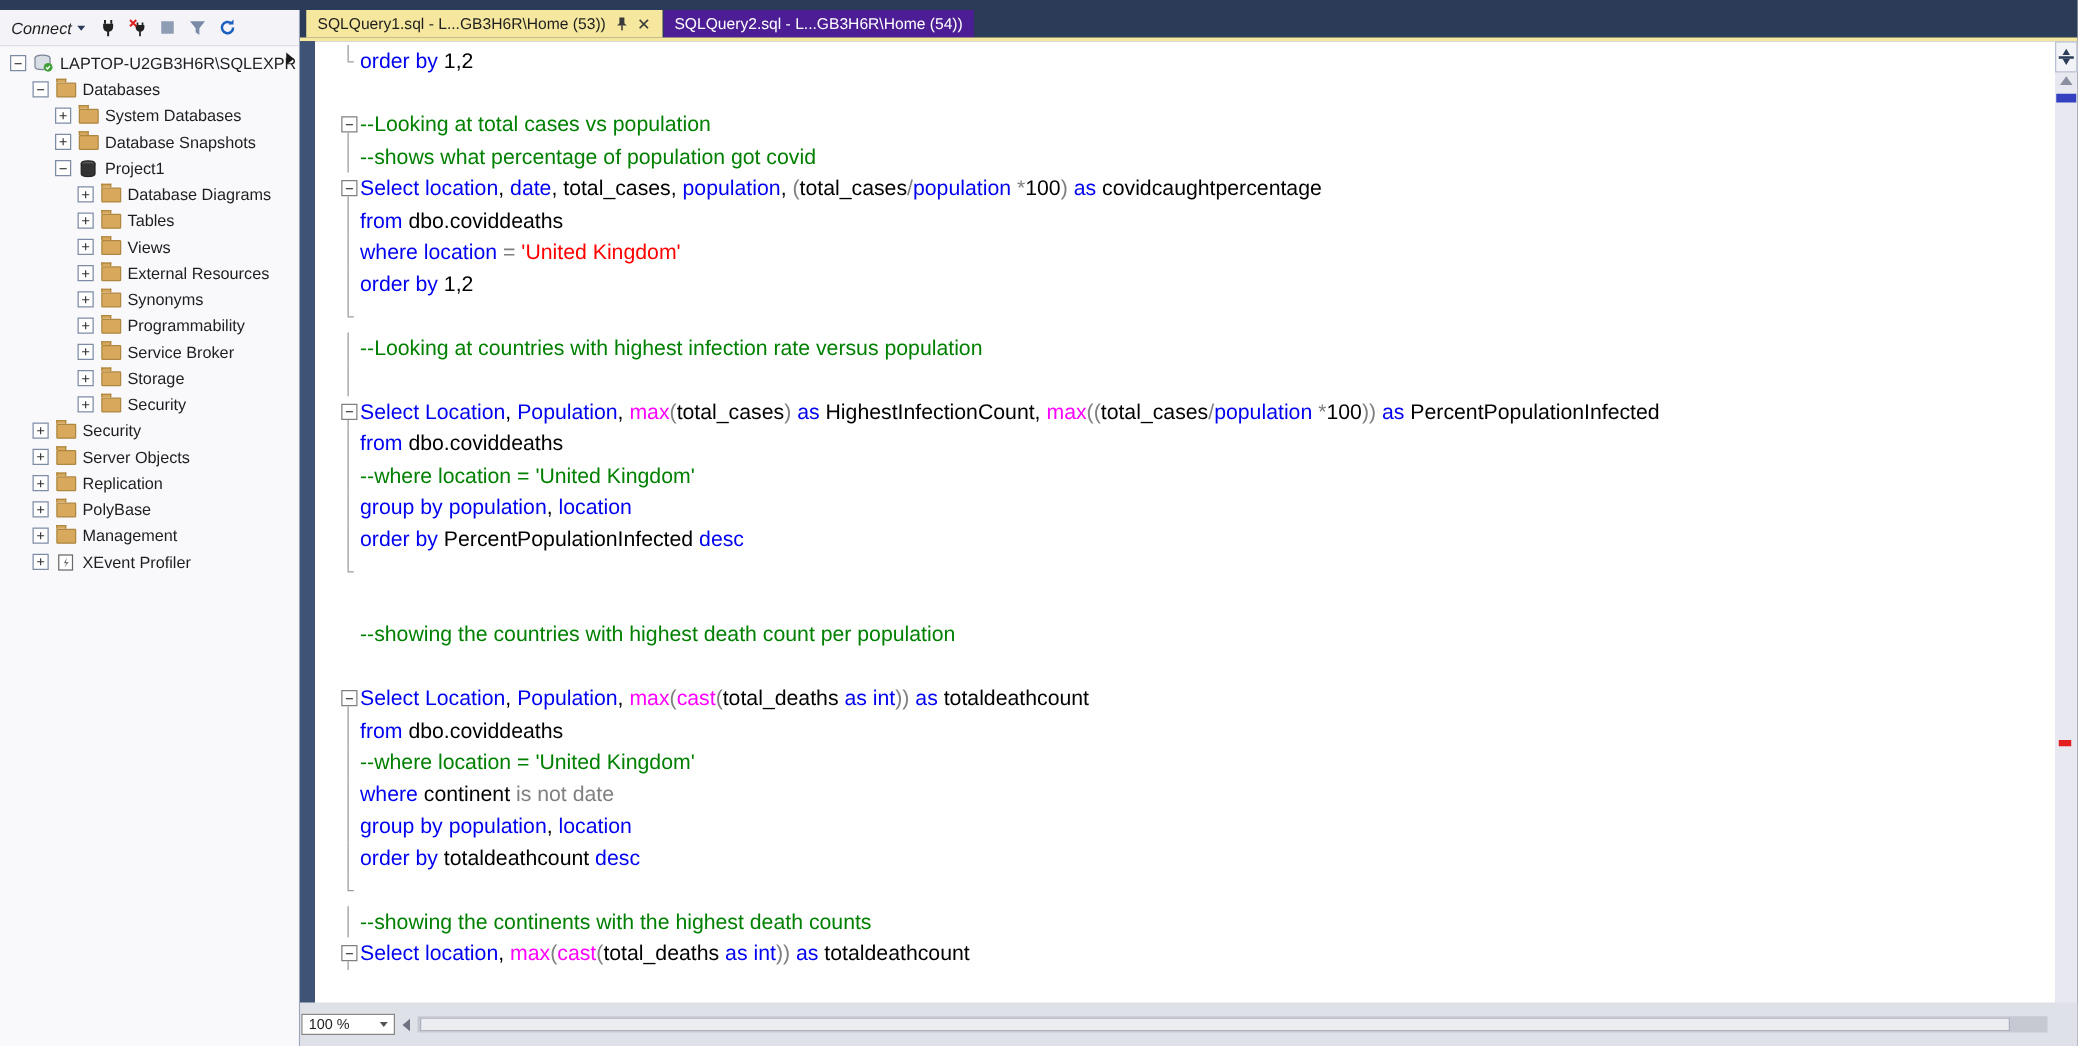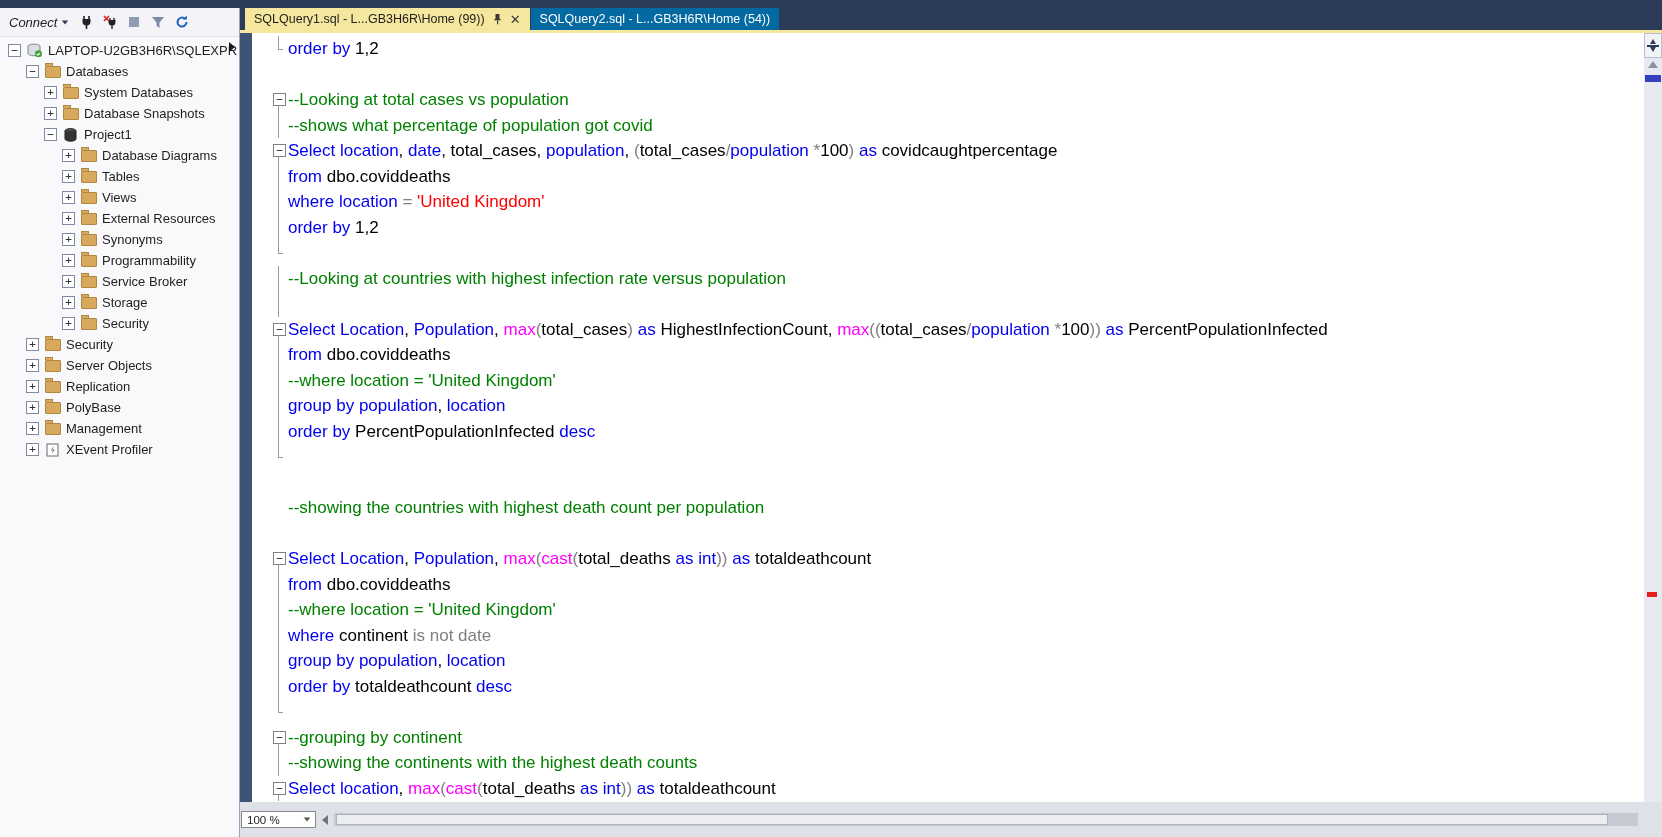--- a/index.html
+++ b/index.html
@@ -34,21 +34,21 @@
                       background:#D8A85C;border:1px solid #AE8740;border-bottom:none;}
   
   .oe-overflow{position:absolute;left:229px;top:42px;width:0;height:0;z-index:5;
                border-top:5px solid transparent;border-bottom:5px solid transparent;border-left:6px solid #1A1A1A;}
 
   
   .tabstrip{position:absolute;left:240px;right:0;top:0;height:30px;background:#2B3B58;
             display:flex;align-items:flex-end;padding-left:5px;}
   .tab{height:22px;display:flex;align-items:center;padding:0 9px;font-size:12.5px;gap:7px;white-space:nowrap;}
   .tab.active{background:#F5E79E;color:#1E1E1E;}
-  .tab.inactive{background:#0369a1;color:#FFFFFF;margin-left:1px;}
+  .tab.inactive{background:#4c1d95;color:#FFFFFF;margin-left:1px;}
   .tab-close{font-size:13px;color:#3A3A3A;line-height:1;}
   .accent-line{position:absolute;left:240px;right:0;top:30px;height:3px;background:#F5E79E;}
 
   
   .editor-gutter-strip{position:absolute;left:240px;top:33px;width:12px;bottom:17px;background:#3E5375;}
   .editor{position:absolute;left:252px;top:33px;right:18px;bottom:17px;background:#FFFFFF;overflow:hidden;}
   .code-area{position:absolute;left:0;top:3px;right:16px;}
   .code-line{position:relative;height:25.5px;line-height:25.5px;padding-left:36px;
              font-family:"Liberation Sans",sans-serif;font-size:17px;white-space:pre;}
   .tk-k{color:#0000F0}.tk-c{color:#008000}.tk-s{color:#FF0000}
@@ -282,21 +282,21 @@
           </svg>
         </span>
         <span class="tree-label">XEvent Profiler</span>
       </div>
     </div>
 </div>
 <div class="oe-overflow"></div>
 
 <div class="tabstrip">
   <div class="tab active">
-    <span>SQLQuery1.sql - L...GB3H6R\Home (99))</span>
+    <span>SQLQuery1.sql - L...GB3H6R\Home (53))</span>
     <svg width="11" height="12">
         <path d="M3.5 1h4v4.5l1.8 1.8H1.7l1.8-1.8z" fill="#3A3A3A"></path>
         <rect x="5" y="7.3" width="1.2" height="4" fill="#3A3A3A"></rect>
       </svg>
     <span class="tab-close">✕</span>
   </div>
   <div class="tab inactive">
     <span>SQLQuery2.sql - L...GB3H6R\Home (54))</span>
   </div>
 </div>
@@ -325,21 +325,20 @@
       <div class="code-line"></div>
       <div class="code-line"><span class="tk tk-c">--showing the countries with highest death count per population</span></div>
       <div class="code-line"></div>
       <div class="code-line"><div class="fold fold-box"></div><span class="tk tk-k">Select</span><span class="tk tk-d"> </span><span class="tk tk-k">Location</span><span class="tk tk-d">, </span><span class="tk tk-k">Population</span><span class="tk tk-d">, </span><span class="tk tk-f">max</span><span class="tk tk-o">(</span><span class="tk tk-f">cast</span><span class="tk tk-o">(</span><span class="tk tk-d">total_deaths </span><span class="tk tk-k">as</span><span class="tk tk-d"> </span><span class="tk tk-k">int</span><span class="tk tk-o">))</span><span class="tk tk-d"> </span><span class="tk tk-k">as</span><span class="tk tk-d"> totaldeathcount</span></div>
       <div class="code-line"><div class="fold fold-line"></div><span class="tk tk-k">from</span><span class="tk tk-d"> dbo.coviddeaths</span></div>
       <div class="code-line"><div class="fold fold-line"></div><span class="tk tk-c">--where location = 'United Kingdom'</span></div>
       <div class="code-line"><div class="fold fold-line"></div><span class="tk tk-k">where</span><span class="tk tk-d"> continent </span><span class="tk tk-o">is not date</span></div>
       <div class="code-line"><div class="fold fold-line"></div><span class="tk tk-k">group by</span><span class="tk tk-d"> </span><span class="tk tk-k">population</span><span class="tk tk-d">, </span><span class="tk tk-k">location</span></div>
       <div class="code-line"><div class="fold fold-line"></div><span class="tk tk-k">order by</span><span class="tk tk-d"> totaldeathcount </span><span class="tk tk-k">desc</span></div>
       <div class="code-line"><div class="fold fold-end"></div></div>
-      <div class="code-line"><div class="fold fold-box"></div><span class="tk tk-c">--grouping by continent</span></div>
       <div class="code-line"><div class="fold fold-line"></div><span class="tk tk-c">--showing the continents with the highest death counts</span></div>
       <div class="code-line"><div class="fold fold-box"></div><span class="tk tk-k">Select</span><span class="tk tk-d"> </span><span class="tk tk-k">location</span><span class="tk tk-d">, </span><span class="tk tk-f">max</span><span class="tk tk-o">(</span><span class="tk tk-f">cast</span><span class="tk tk-o">(</span><span class="tk tk-d">total_deaths </span><span class="tk tk-k">as</span><span class="tk tk-d"> </span><span class="tk tk-k">int</span><span class="tk tk-o">))</span><span class="tk tk-d"> </span><span class="tk tk-k">as</span><span class="tk tk-d"> totaldeathcount</span></div>
     </div>
 </div>
 
 <div class="vscroll">
   <div class="v-splitter">
     <span class="split-glyph">
         <span class="split-up"></span>
         <span class="split-dn"></span>

